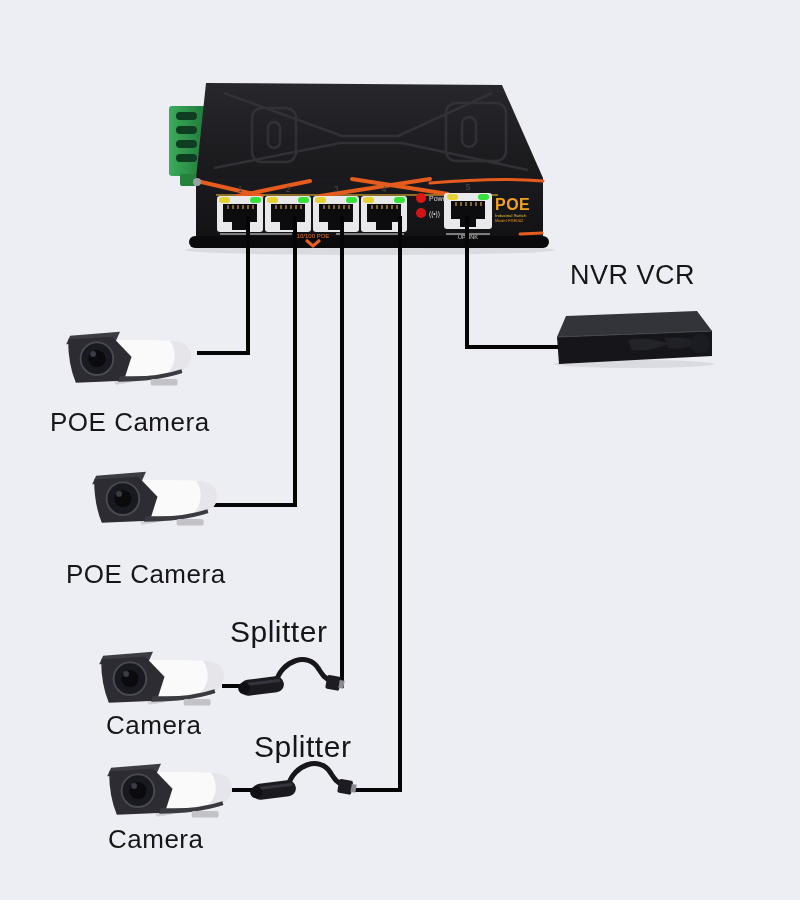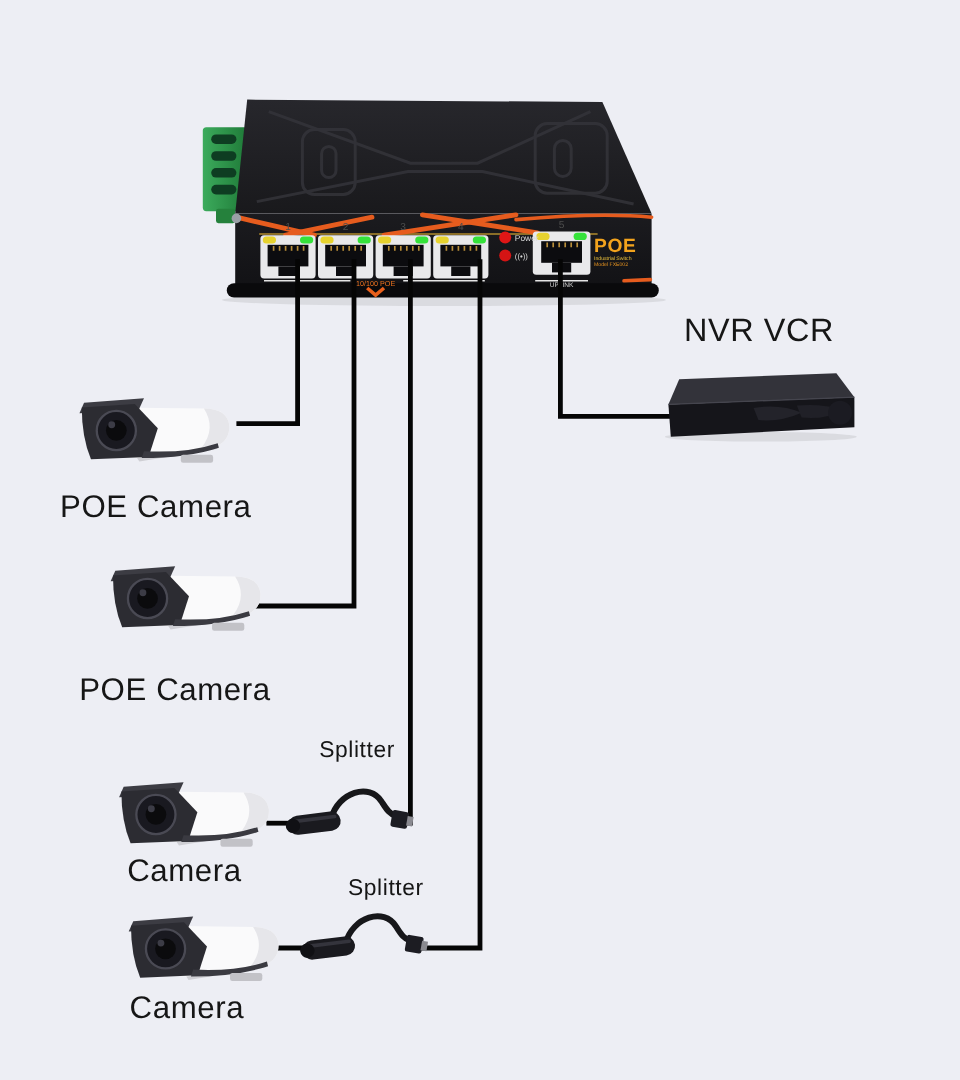--- a/index.html
+++ b/index.html
@@ -2,21 +2,21 @@
 <html><head>
 <meta charset="utf-8">
 <style>
   html,body{margin:0;padding:0;}
   body{background:#edeef4;font-family:"Liberation Sans", sans-serif;}
   .stage{position:relative;width:800px;height:900px;background:#edeef4;overflow:hidden;}
   .stage svg{position:absolute;left:0;top:0;}
   .dev-label{position:absolute;color:#161616;white-space:nowrap;letter-spacing:.5px;}
   .lbl-26{font-size:26px;text-align:right;}
   .lbl-27{font-size:27px;}
-  .lbl-23{font-size:19px;margin-left:36px;}
+  .lbl-23{font-size:30px;}
 </style>
 </head>
 <body>
 
 <div class="stage">
 <svg width="800" height="900" viewBox="0 0 800 900">
   <defs>
     <linearGradient id="topGrad" x1="0" y1="0" x2="0" y2="1">
       <stop offset="0" stop-color="#27272c"></stop>
           <stop offset="1" stop-color="#19191c"></stop>

